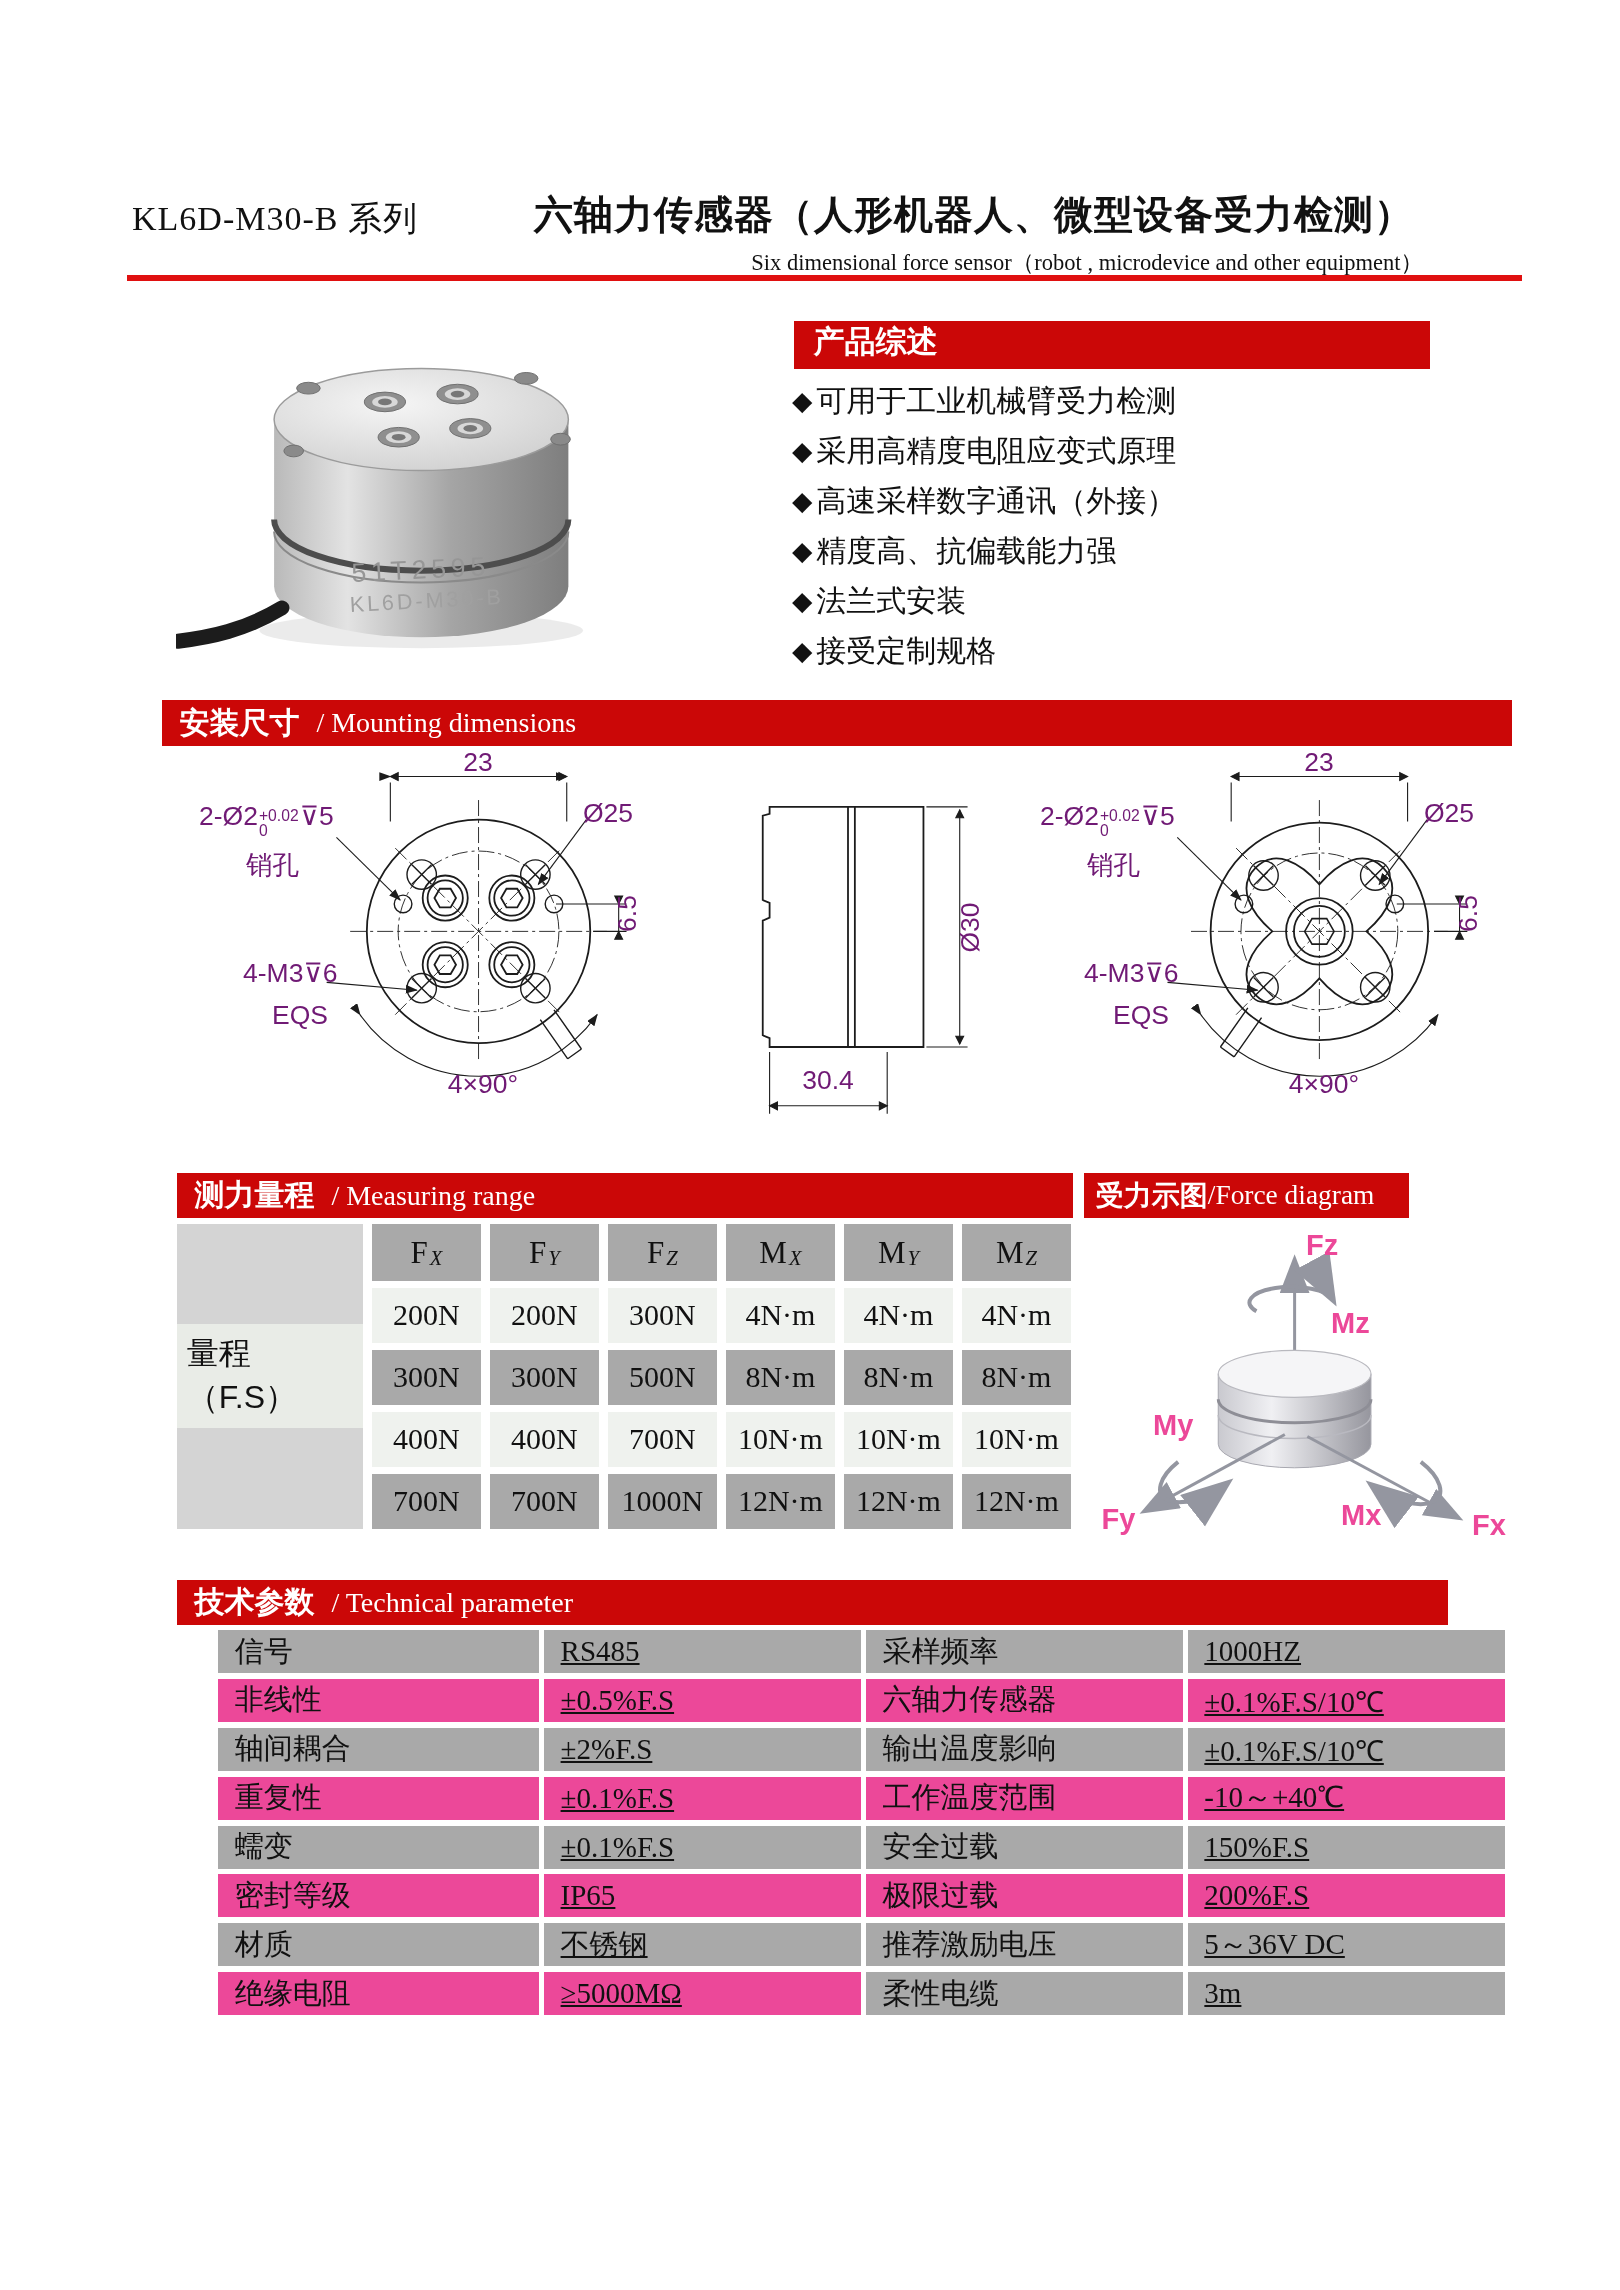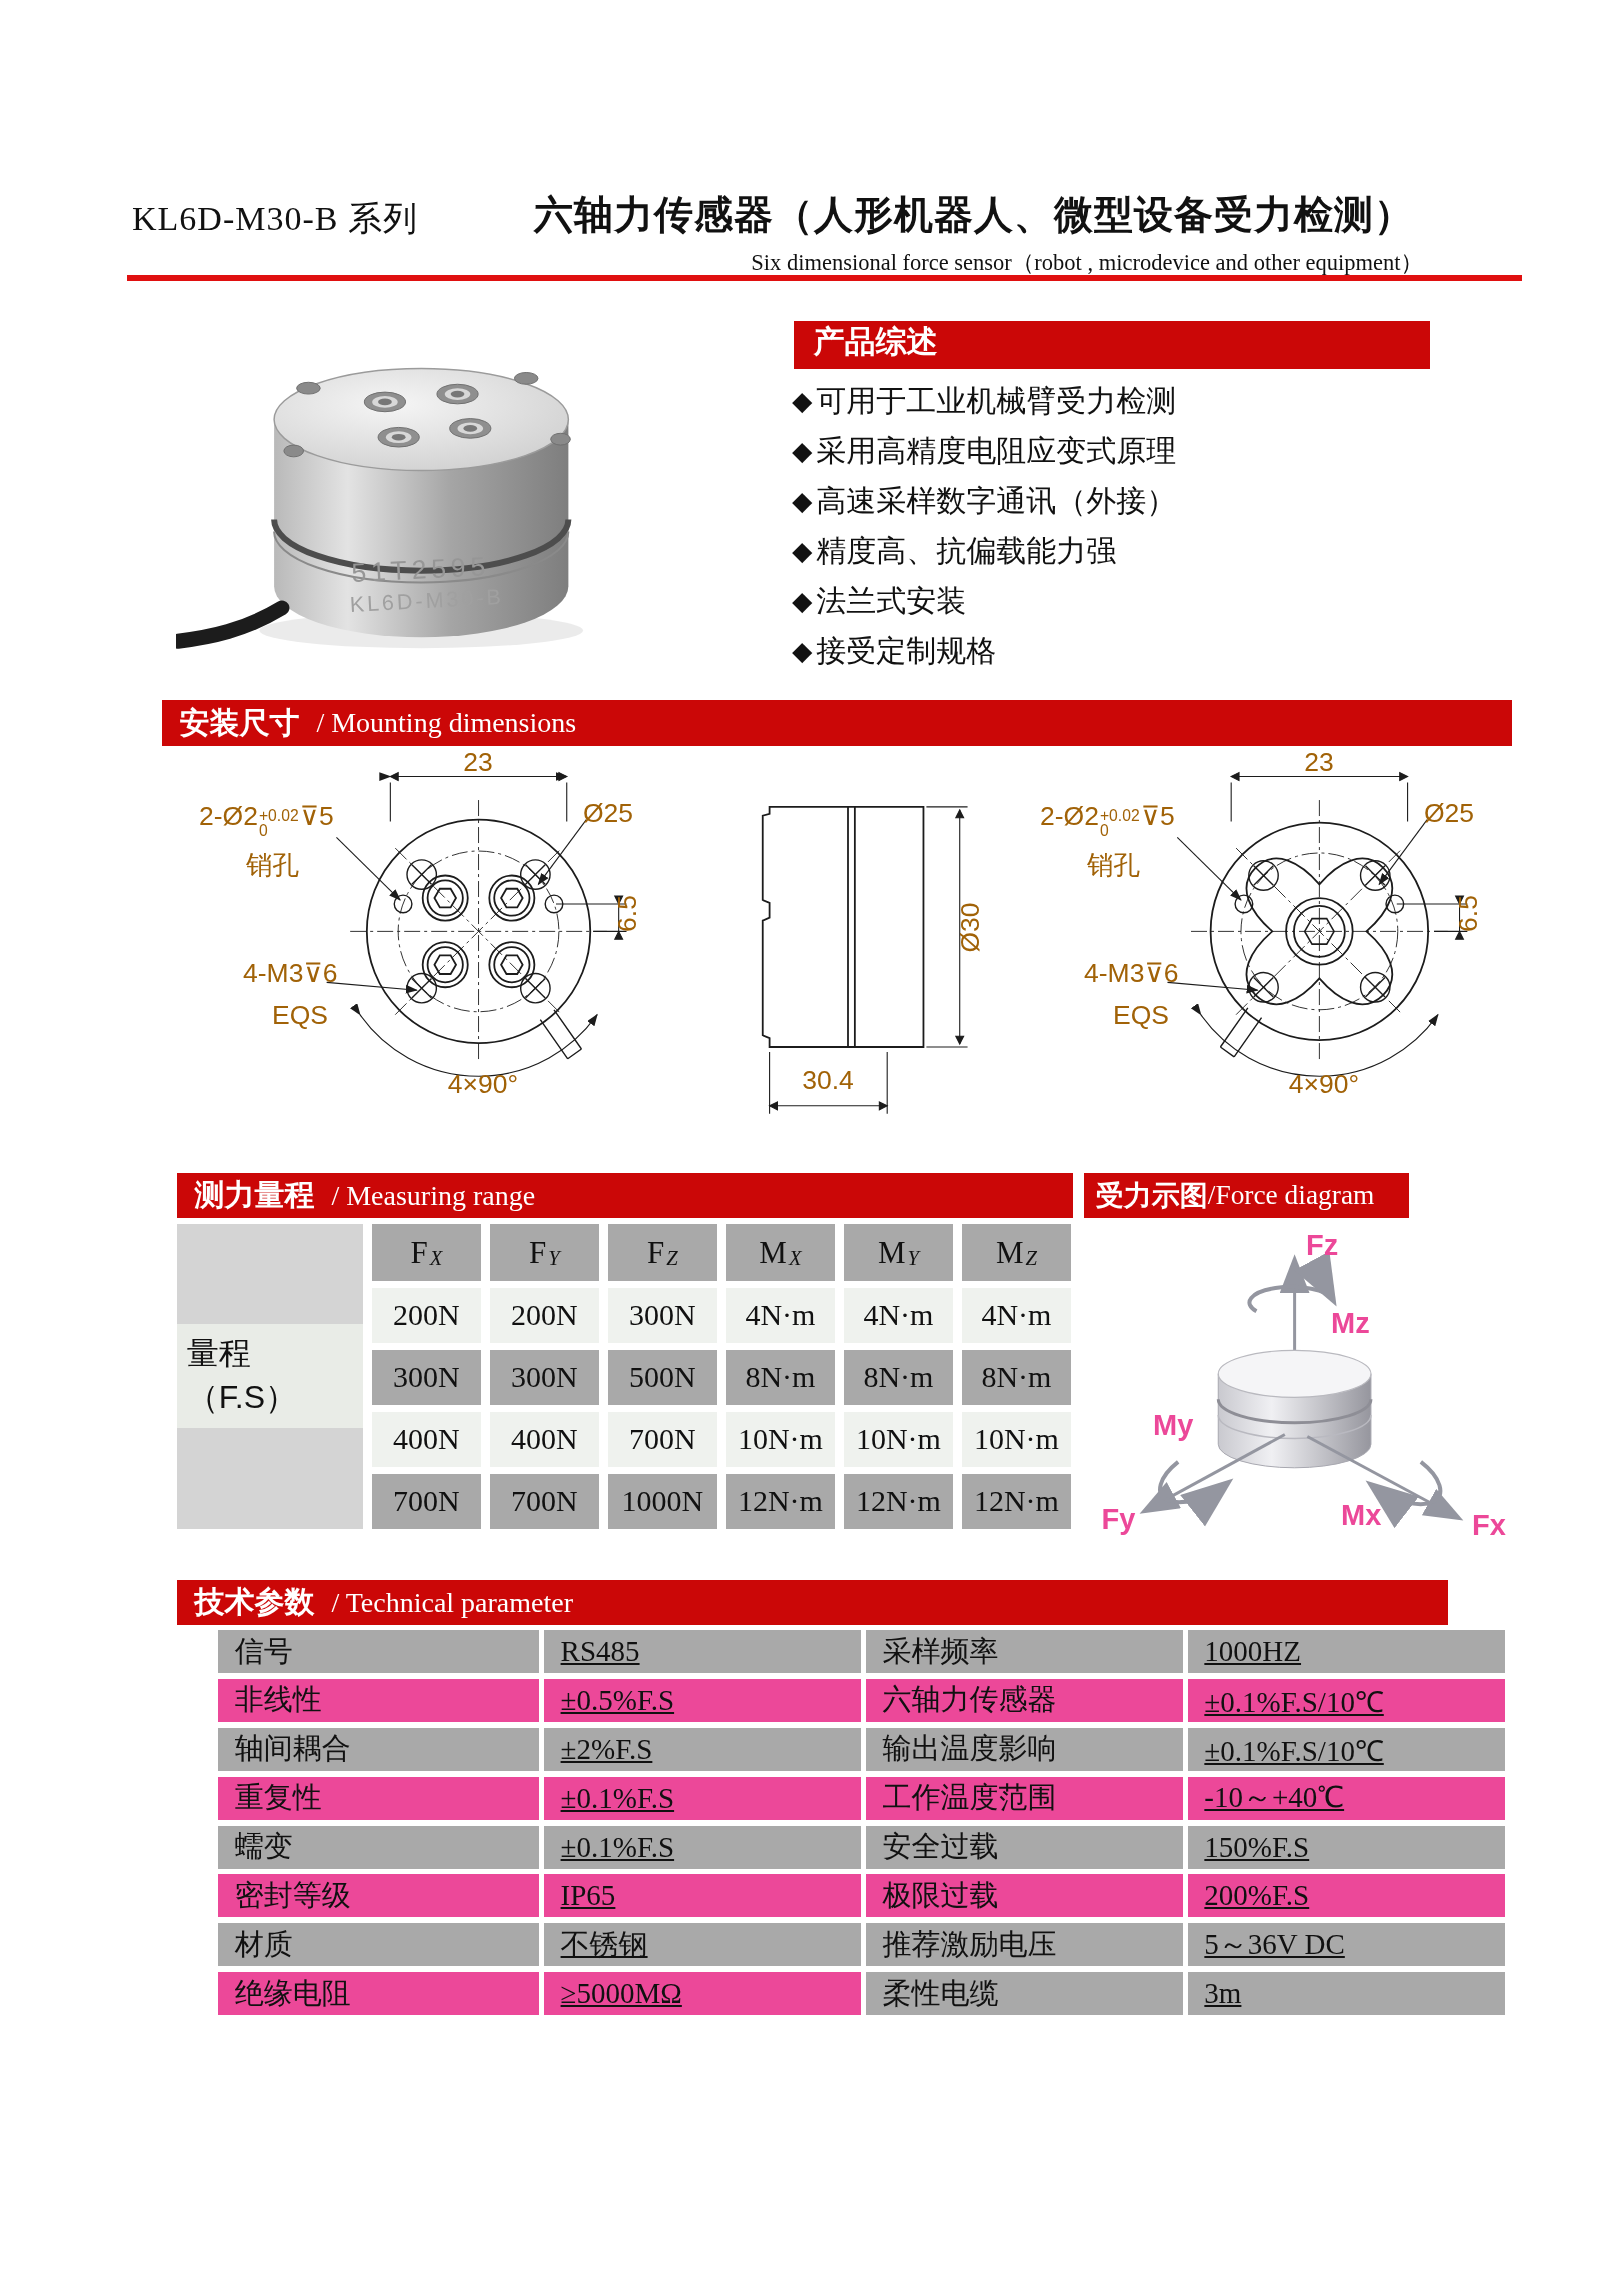--- a/index.html
+++ b/index.html
@@ -21,21 +21,21 @@
          display:flex;align-items:flex-start;padding-left:19.6px;box-sizing:border-box;}
   .ovbar span{color:#fff;font-size:31px;font-weight:700;}
   .bullets{position:absolute;left:792px;top:376px;}
   .bullet{display:flex;align-items:center;height:50px;font-size:30px;color:#111;}
   .bmark{font-size:26.5px;margin-right:3.9px;}
   
   .photo{position:absolute;left:176px;top:292px;width:412px;height:365px;}
   
   .drawings{position:absolute;left:162px;top:753px;width:1372px;height:394px;}
   .drawings svg{position:absolute;left:0;top:0;}
-  .dim{position:absolute;font-size:26.5px;color:#a16207;white-space:nowrap;}
+  .dim{position:absolute;font-size:26.5px;color:#701a75;white-space:nowrap;}
   .dim.c{text-align:center;}
   .rot{transform:rotate(-90deg);transform-origin:center;display:block;text-align:center;}
   .stack{display:inline-flex;flex-direction:column;font-size:15.7px;line-height:14.7px;
          vertical-align:3.9px;margin:0 1px;}
   
   .mtable{position:absolute;left:177px;top:1224px;width:894px;display:grid;
           grid-template-columns:186px repeat(6,1fr);grid-template-rows:57px 55px 55px 55px 55px;
           gap:6.9px 8.8px;}
   .mcell{display:flex;align-items:center;justify-content:center;
          font-family:"Liberation Serif",serif;font-size:30px;}

